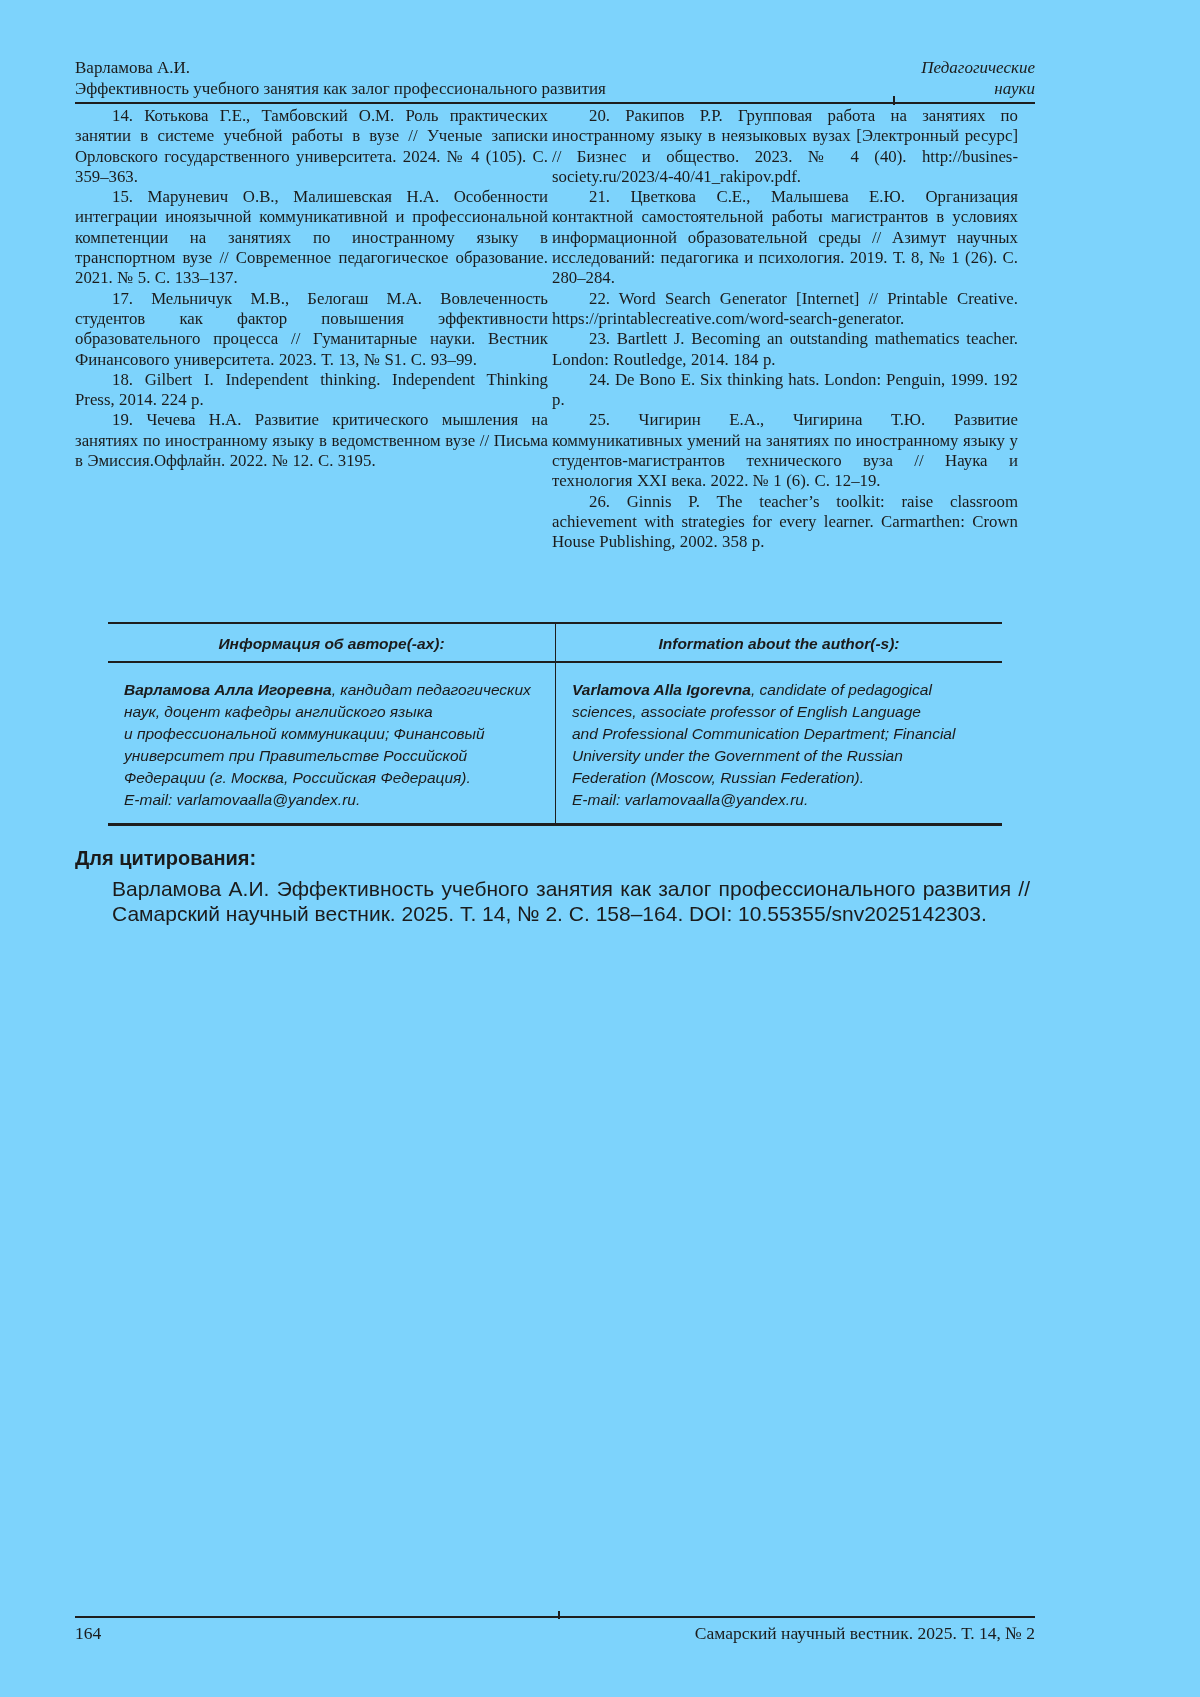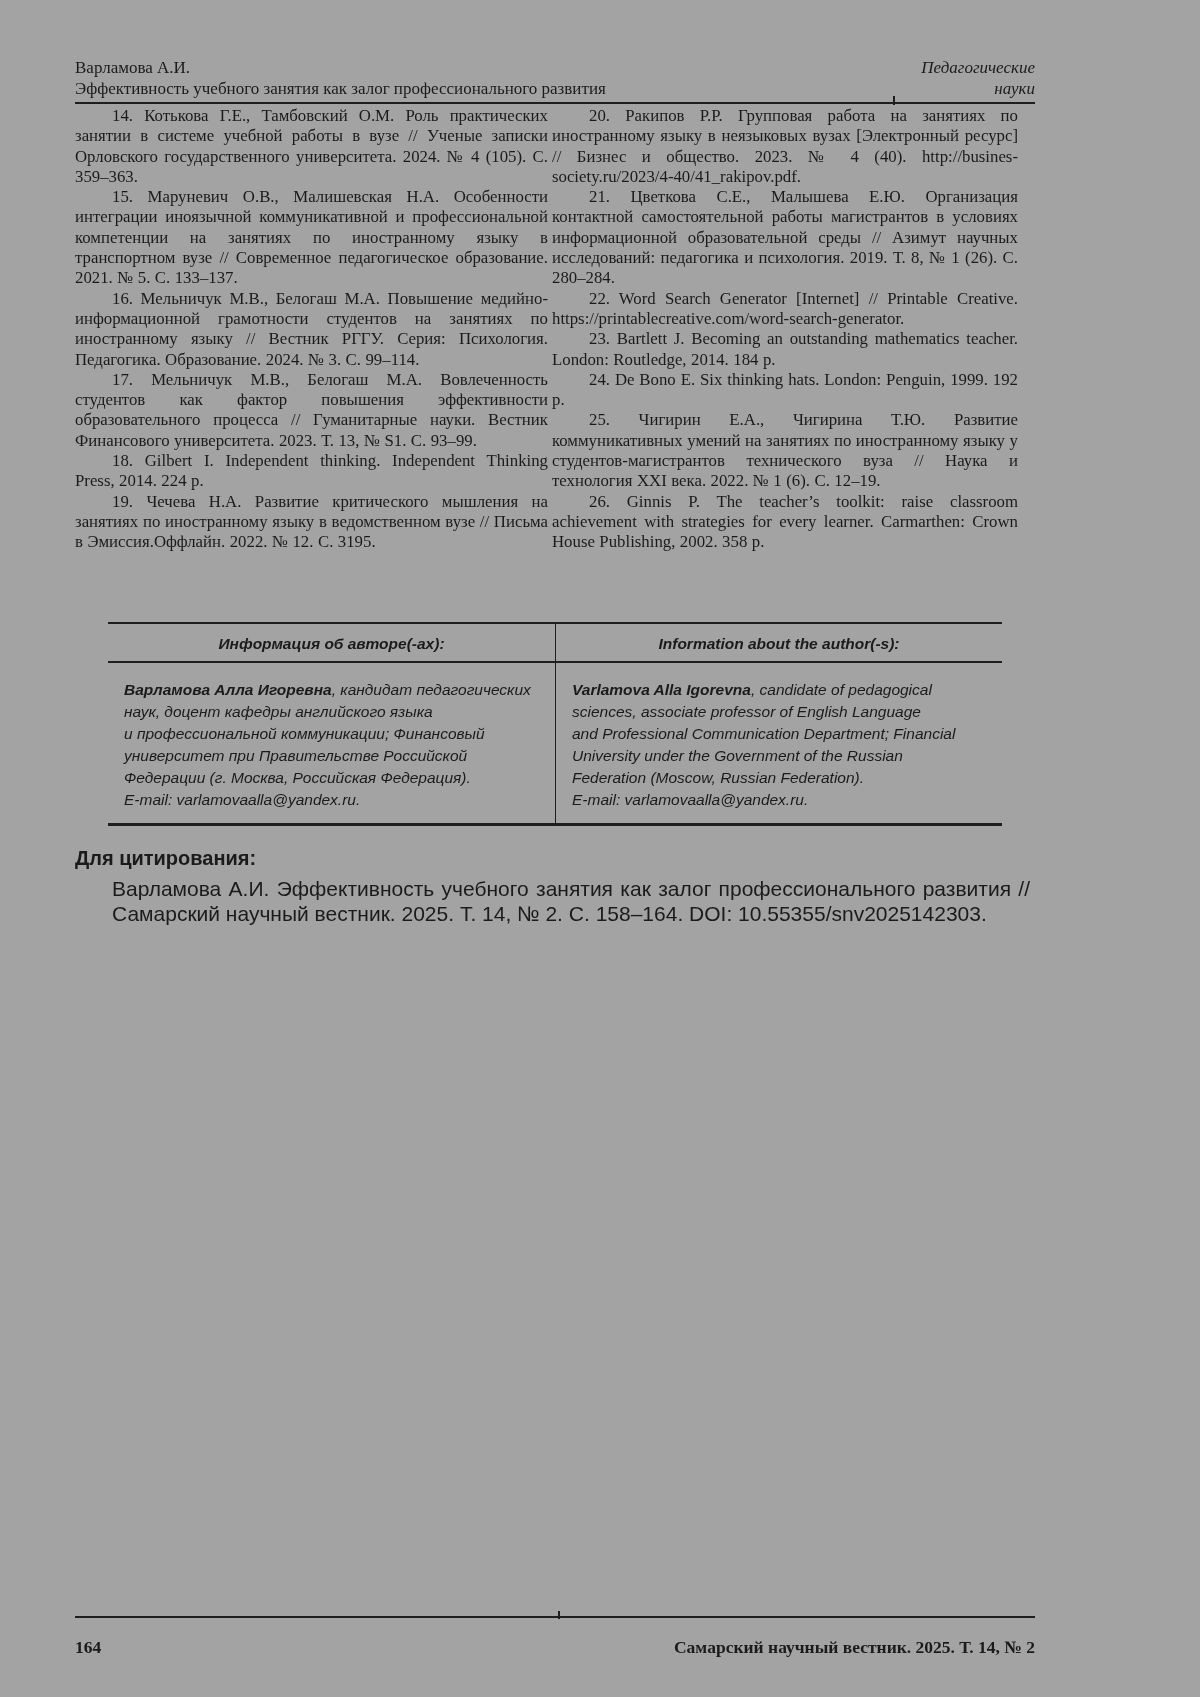--- a/index.html
+++ b/index.html
@@ -1,18 +1,18 @@
 <!DOCTYPE html>
 <html lang="ru"><head>
 <meta charset="utf-8">
 <style>
   html,body { margin:0; padding:0; background:#e8e8e8; }
   .page {
     position:relative; width:1200px; height:1697px; margin:0 auto;
-    background:#a3a3a3; color:#1b1b1b; overflow:hidden;
+    background:#7dd3fc; color:#1b1b1b; overflow:hidden;
     font-family:"Liberation Serif", serif;
   }
 
   
   .page-header {
     position:absolute; top:57px; left:75px; width:960px;
     border-bottom:2.5px solid #1e1e1e; padding-bottom:3px;
   }
   .ph-row { display:flex; justify-content:space-between; font-size:17px; line-height:21px; }
   .ph-right { font-style:italic; }
@@ -51,23 +51,23 @@
   .citation { position:absolute; top:849px; left:75px; width:960px; font-family:"Liberation Sans", sans-serif; }
   .cit-label { font-weight:bold; font-size:20px; line-height:19px; }
   .cit-text {
     margin:8px 0 0 37px; width:918px; box-sizing:border-box;
     text-align:justify; font-size:21px; line-height:25px;
   }
 
   
   .page-footer {
     position:absolute; top:1616px; left:75px; width:960px;
-    border-top:2.5px solid #1e1e1e; padding-top:18px;
+    border-top:2.5px solid #1e1e1e; padding-top:4px;
     display:flex; justify-content:space-between;
-    font-size:17.5px; line-height:22px;font-weight:bold;
+    font-size:17.5px; line-height:22px;
   }
   .tick-footer { left:483px; top:-7px; height:8px; }
 </style>
 </head>
 <body>
 
 <div class="page">
 
   <header class="page-header">
     <div class="ph-row">
@@ -78,21 +78,20 @@
       <span class="ph-left">Эффективность учебного занятия как залог профессионального развития</span>
       <span class="ph-right">науки</span>
     </div>
     <span class="tick tick-header"></span>
   </header>
 
   <main class="refs">
     <div class="col-left">
       <p class="ref">14. Котькова Г.Е., Тамбовский О.М. Роль практических занятии в системе учебной работы в вузе // Ученые записки Орловского государственного университета. 2024. № 4 (105). С. 359–363.</p>
       <p class="ref">15. Маруневич О.В., Малишевская Н.А. Особенности интеграции иноязычной коммуникативной и профессиональной компетенции на занятиях по иностранному языку в транспортном вузе // Современное педагогическое образование. 2021. № 5. С. 133–137.</p>
-      <p class="ref">16. Мельничук М.В., Белогаш М.А. Повышение медийно-информационной грамотности студентов на занятиях по иностранному языку // Вестник РГГУ. Серия: Психология. Педагогика. Образование. 2024. № 3. С. 99–114.</p>
       <p class="ref">17. Мельничук М.В., Белогаш М.А. Вовлеченность студентов как фактор повышения эффективности образовательного процесса // Гуманитарные науки. Вестник Финансового университета. 2023. Т. 13, № S1. С. 93–99.</p>
       <p class="ref">18. Gilbert I. Independent thinking. Independent Thinking Press, 2014. 224 p.</p>
       <p class="ref">19. Чечева Н.А. Развитие критического мышления на занятиях по иностранному языку в ведомственном вузе // Письма в Эмиссия.Оффлайн. 2022. № 12. С. 3195.</p>
     </div>
     <div class="col-right">
       <p class="ref">20. Ракипов Р.Р. Групповая работа на занятиях по иностранному языку в неязыковых вузах [Электронный ресурс] // Бизнес и общество. 2023. № 4 (40). http://busines-society.ru/2023/4-40/41_rakipov.pdf.</p>
       <p class="ref">21. Цветкова С.Е., Малышева Е.Ю. Организация контактной самостоятельной работы магистрантов в условиях информационной образовательной среды // Азимут научных исследований: педагогика и психология. 2019. Т. 8, № 1 (26). С. 280–284.</p>
       <p class="ref">22. Word Search Generator [Internet] // Printable Creative. https://printablecreative.com/word-search-generator.</p>
       <p class="ref">23. Bartlett J. Becoming an outstanding mathematics teacher. London: Routledge, 2014. 184 p.</p>
       <p class="ref">24. De Bono E. Six thinking hats. London: Penguin, 1999. 192 p.</p>

